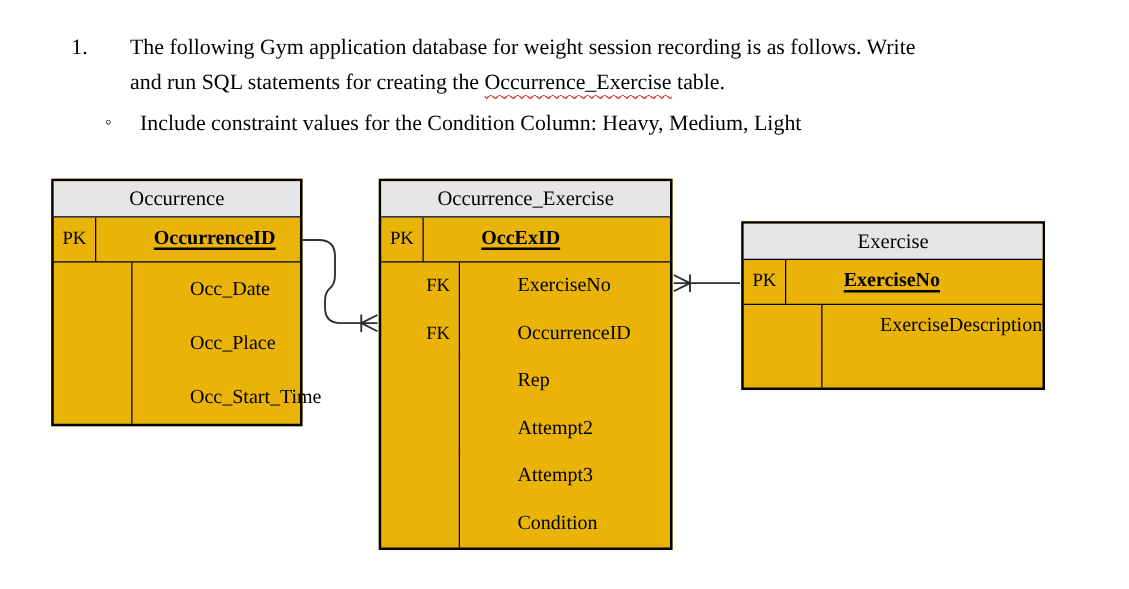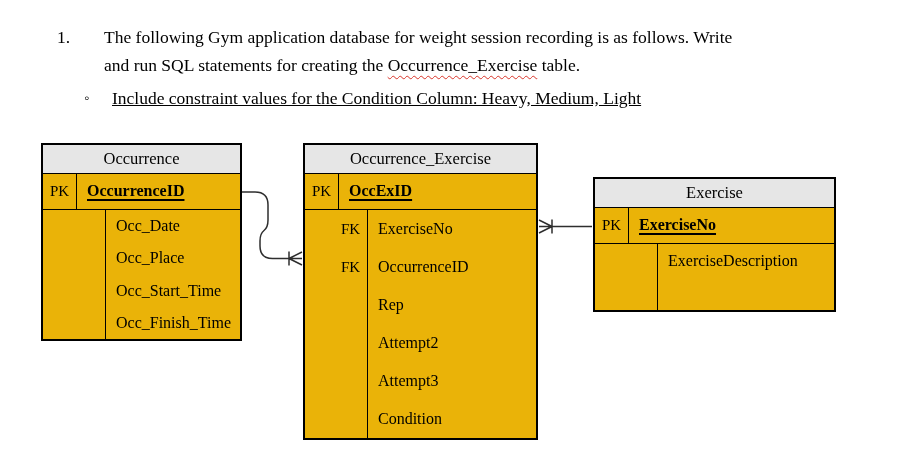--- a/index.html
+++ b/index.html
@@ -14,36 +14,36 @@
   .q-row { display:flex; }
   .q-num { width:30px; line-height:28px; }
   .q-lines .q-line { line-height:28px; white-space:nowrap;margin-left:17px; }
   .misspelled {
     text-decoration-line:underline; text-decoration-style:wavy;
     text-decoration-color:#d9352a; text-decoration-thickness:1px;
     text-underline-offset:4px;
   }
   .q-bullet-row { display:flex; margin-top:5px; padding-left:27px; line-height:28px; }
   .bullet-glyph { width:28px; font-size:15px; }
-  .bullet-text { white-space:nowrap;text-decoration:underline; }
+  .bullet-text { white-space:nowrap; }
 
   
   .etable {
     position:absolute; background:#eab308; border:2px solid #000;
     display:flex; flex-direction:column; font-size:16px;
   }
   .t-occurrence { left:41px;  top:143px; width:201px; height:198px; }
   .t-occex      { left:303px; top:143px; width:235px; height:297px; }
   .t-exercise   { left:593px; top:177px; width:243px; height:135px; }
 
   .thdr {
     flex:0 0 28.5px; background:#e6e6e6; border-bottom:1.5px solid #000;
     text-align:center; line-height:27px; font-size:16.5px;
   }
-  .trow { display:flex; align-items:center; }
+  .trow { display:flex; align-items:center;gap:36px; }
   .pkrow { flex:0 0 36.5px; border-bottom:1.5px solid #000; }
   .tbody { flex:1 1 auto; display:flex; flex-direction:column; }
   .tbody .trow { flex:1 1 0;margin-left:29px; }
   .keycol {
     flex:0 0 34px; align-self:stretch; border-right:1px solid #000;
     display:flex; align-items:center; justify-content:center; font-size:15px;
   }
   .fieldcol { padding-left:10px; white-space:nowrap; }
   .pkfield { font-weight:700; text-decoration:underline; text-decoration-thickness:1.5px; text-underline-offset:3px; }
 
@@ -80,24 +80,20 @@
         <span class="keycol"></span>
         <span class="fieldcol">Occ_Date</span>
       </div>
       <div class="trow">
         <span class="keycol"></span>
         <span class="fieldcol">Occ_Place</span>
       </div>
       <div class="trow">
         <span class="keycol"></span>
         <span class="fieldcol">Occ_Start_Time</span>
-      </div>
-      <div class="trow">
-        <span class="keycol"></span>
-        <span class="fieldcol">Occ_Finish_Time</span>
       </div>
     </div>
   </div>
 
   <div class="etable t-occex">
     <div class="thdr">Occurrence_Exercise</div>
     <div class="trow pkrow">
       <span class="keycol">PK</span>
       <span class="fieldcol pkfield">OccExID</span>
     </div>

